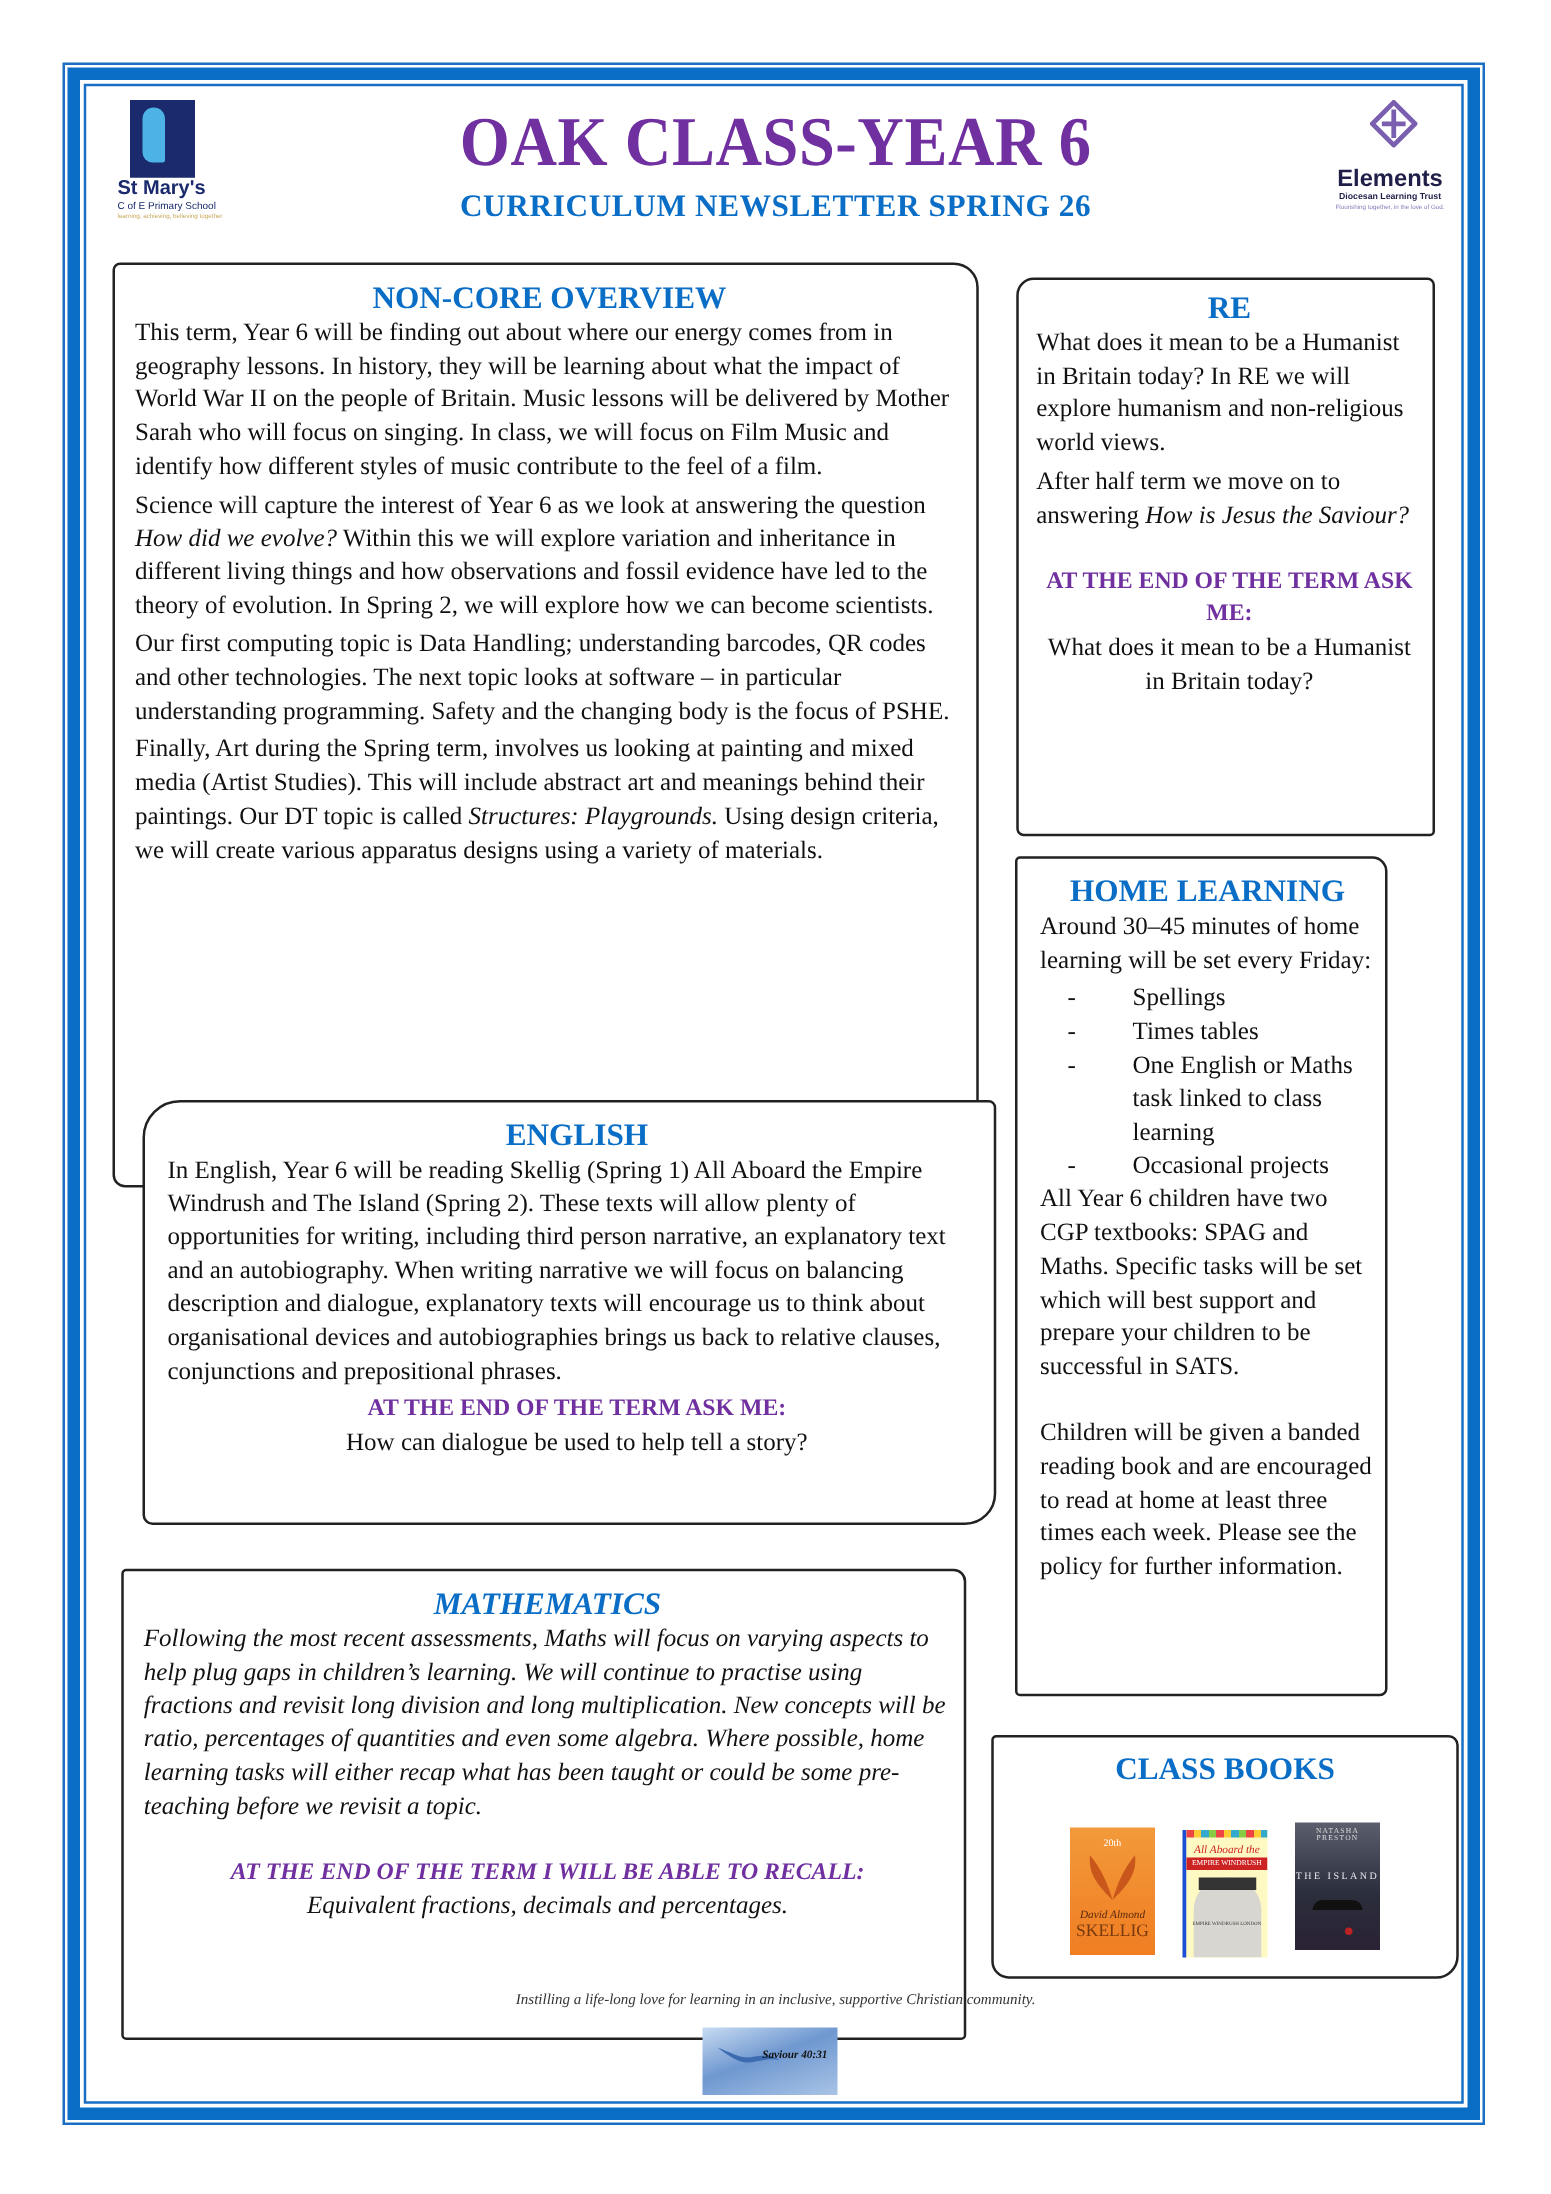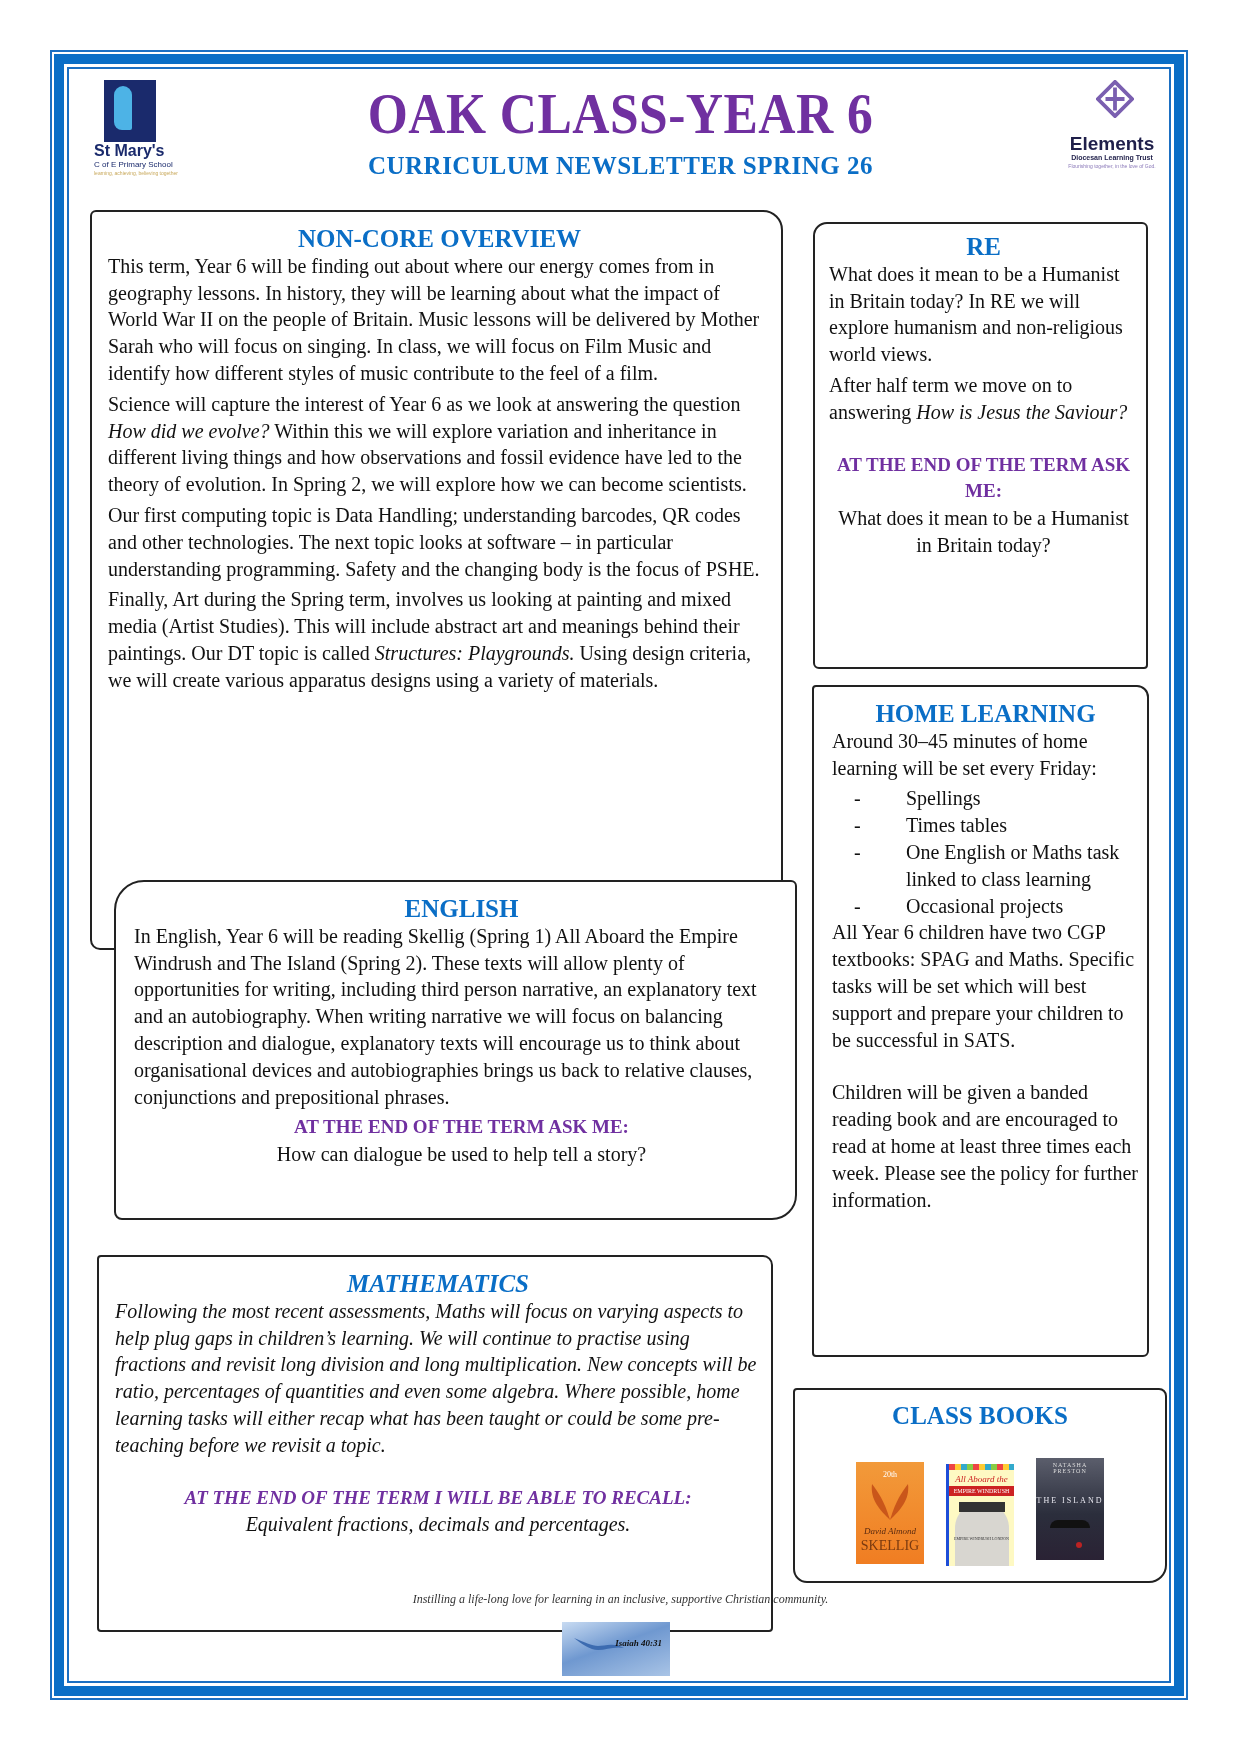--- a/index.html
+++ b/index.html
@@ -53,21 +53,21 @@
     .ask-answer { text-align: center; }
 
     #box-noncore { left: 90px; top: 210px; width: 693px; height: 740px; border-radius: 6px 20px 4px 10px;
                    padding: 14px 10px 0 16px; }
     #box-english { left: 114px; top: 880px; width: 683px; height: 340px; border-radius: 30px 6px 25px 8px;
                    padding: 14px 6px 0 18px; }
     #box-maths { left: 97px; top: 1255px; width: 676px; height: 377px; border-radius: 4px 10px 4px 4px;
                  padding: 14px 10px 0 16px; font-style: italic; }
     #box-re { left: 813px; top: 222px; width: 335px; height: 447px; border-radius: 14px 6px 4px 6px;
               padding: 10px 8px 0 14px; }
-    #box-home { left: 812px; top: 685px; width: 337px; height: 672px; border-radius: 4px 12px 6px 4px;
+    #box-home { left: 812px; top: 685px; width: 298px; height: 672px; border-radius: 4px 12px 6px 4px;
                 padding: 14px 8px 0 18px; }
     #box-books { left: 793px; top: 1388px; width: 374px; height: 195px; border-radius: 4px 8px 18px 14px;
                  padding: 12px 8px 0 8px; }
 
     .hl-list { list-style: none; margin: 0; padding: 0; }
     .hl-list li { position: relative; padding-left: 74px; }
     .hl-list li .dash { position: absolute; left: 22px; top: 0; }
 
     .books-row { display: flex; justify-content: center; gap: 22px; margin-top: 28px; }
     .book { width: 68px; height: 102px; position: relative; overflow: hidden; box-sizing: border-box;
@@ -186,14 +186,14 @@
       <div style="position:absolute;left:40px;top:84px;width:6px;height:6px;background:#b22;border-radius:50%;"></div>
     </div>
   </div>
 </div>
 
 <div class="motto">Instilling a life-long love for learning in an inclusive, supportive Christian community.</div>
 <div class="verse-img">
   <svg class="verse-bird" viewBox="0 0 50 16">
     <path d="M0 2 C10 6 18 10 24 10 C30 10 40 6 50 12 C40 10 32 14 24 14 C16 14 8 8 0 2 Z" fill="#3c6bb0"></path>
   </svg>
-  <div class="verse-ref">Isaiah 40:31</div>
+  <div class="verse-ref">Saviour 40:31</div>
 </div>
 
 </body></html>

